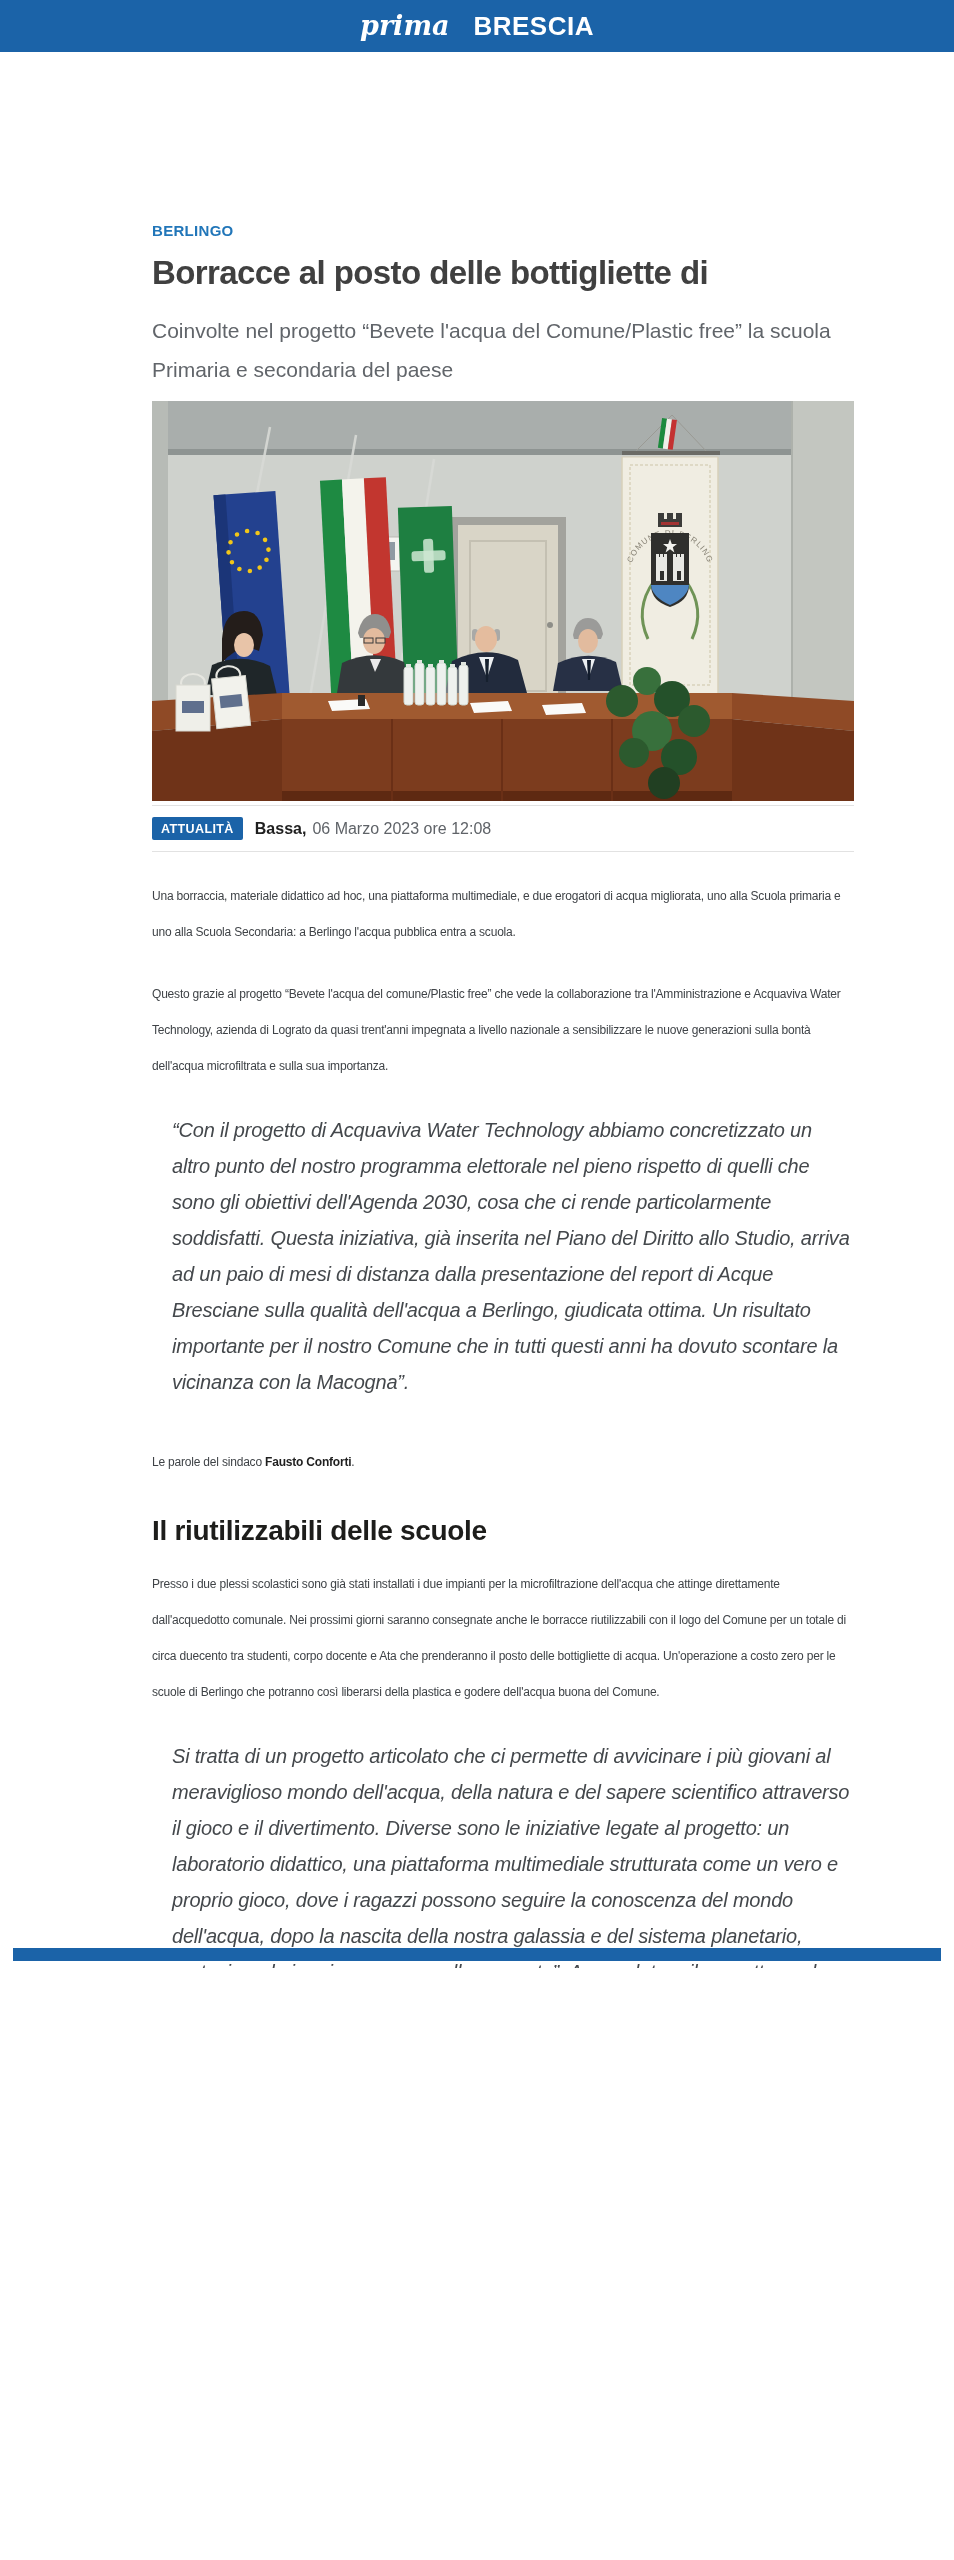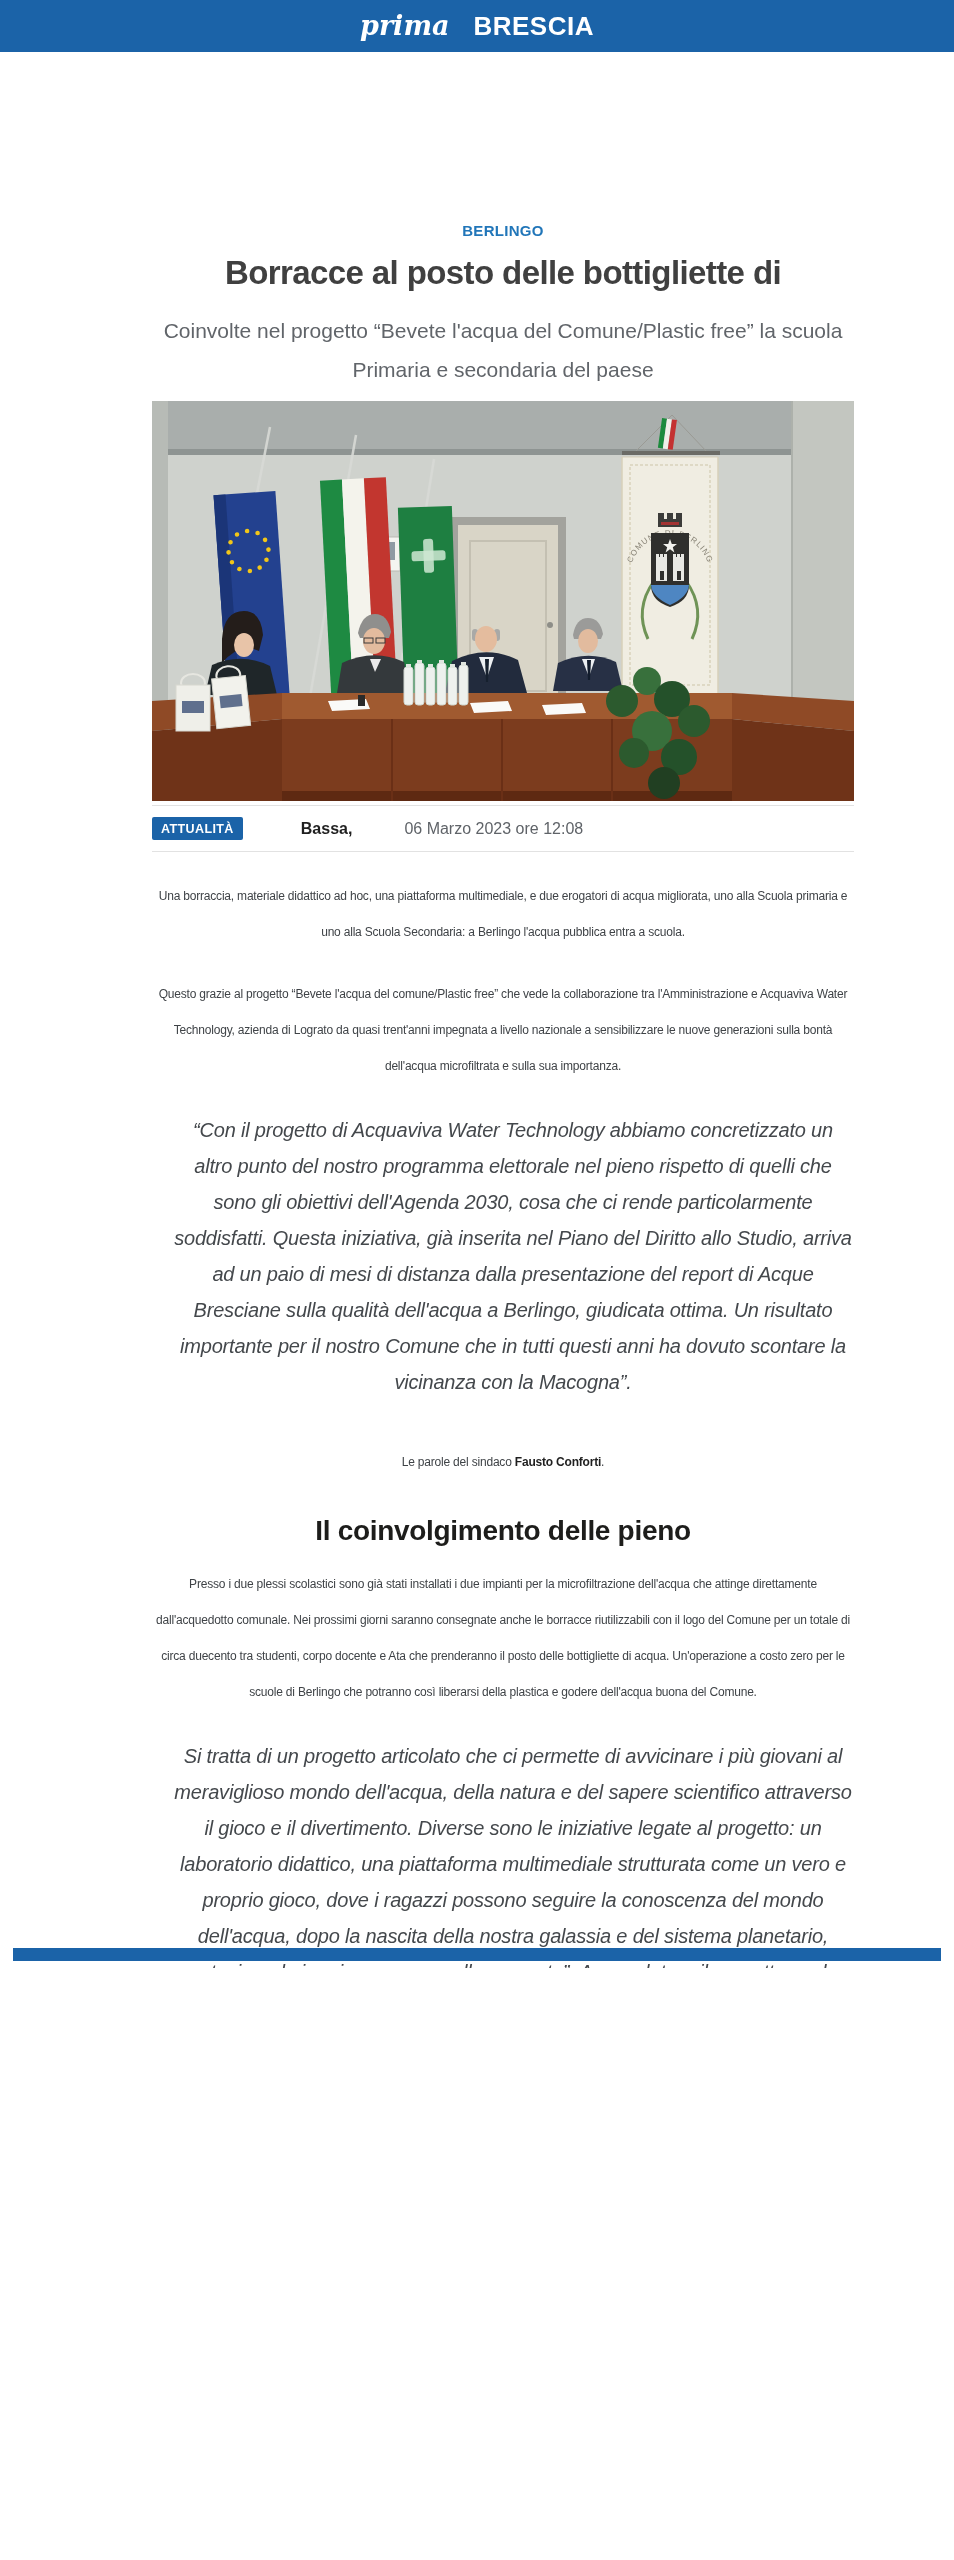--- a/index.html
+++ b/index.html
@@ -1,34 +1,34 @@
 <!DOCTYPE html>
 <html><head>
 <meta charset="utf-8">
 <style>
   * { margin:0; padding:0; box-sizing:border-box; }
   html,body { background:#ffffff; }
   body { font-family:"Liberation Sans","DejaVu Sans",sans-serif; color:#3f4347; }
-  .page { position:relative; width:954px; height:1968px; background:#fff; overflow:hidden; margin:0 auto;text-align:center; }
+  .page { position:relative; width:954px; height:1968px; background:#fff; overflow:hidden; margin:0 auto; }
 
   
   .topbar { height:52px; background:#1b63a8; display:flex; align-items:center; justify-content:center; }
   .logo { display:flex; align-items:baseline; cursor:pointer; }
   .logo-prima { font-family:"DejaVu Serif",serif; font-style:italic; font-weight:bold; font-size:27px; color:#fff; }
   .logo-city  { font-weight:bold; font-size:26px; color:#fff; letter-spacing:.5px; margin-left:24px; }
 
   
   .content { width:702px; margin-left:152px; margin-top:170px; }
   .category { display:inline-block; color:#2176b9; font-size:15px; font-weight:bold; letter-spacing:.3px; text-decoration:none; cursor:pointer; }
   h1 { margin-top:10px; font-size:33px; line-height:45px; letter-spacing:-.6px; color:#404040; font-weight:bold; }
   .subtitle { margin-top:16px; font-size:21px; line-height:39px; color:#61656a; }
 
   .photo { margin-top:12px; width:702px; height:400px; overflow:hidden; background:#cfd2cd; }
 
-  .meta { border-top:1px solid #e2e2e2; border-bottom:1px solid #e2e2e2; margin-top:4px; padding:11px 0; display:flex; align-items:center; font-size:16px;gap:46px; }
+  .meta { border-top:1px solid #e2e2e2; border-bottom:1px solid #e2e2e2; margin-top:4px; padding:11px 0; display:flex; align-items:center; font-size:16px; }
   .badge { background:#1b63a8; color:#fff; font-size:12.5px; font-weight:bold; letter-spacing:.4px; padding:5px 9px 4px; border-radius:2px; margin-right:12px; cursor:pointer; }
   .meta-loc { font-weight:bold; color:#1f1f1f; }
   .meta-date { color:#5f6368; margin-left:6px; }
 
   .body { margin-top:26px; font-size:12px; line-height:36px; letter-spacing:-.2px; color:#3f4347; }
   h2 { margin-top:34px; font-size:28px; line-height:34px; color:#1d1d1b; font-weight:bold; letter-spacing:-.3px; }
   h2 + .body { margin-top:18px; }
   blockquote { margin-top:28px; padding-left:20px; font-style:italic; font-size:20px; line-height:36px; letter-spacing:-.2px; color:#44484c; }
   .attr { margin-top:44px; }
   .attr strong { color:#1f1f1f; }
@@ -256,21 +256,21 @@
 
     <p class="body">Una borraccia, materiale didattico ad hoc, una piattaforma multimediale, e due erogatori di acqua migliorata, uno alla Scuola primaria e uno alla Scuola Secondaria: a Berlingo l'acqua pubblica entra a scuola.</p>
 
 
     <p class="body">Questo grazie al progetto “Bevete l'acqua del comune/Plastic free” che vede la collaborazione tra l'Amministrazione e Acquaviva Water Technology, azienda di Lograto da quasi trent'anni impegnata a livello nazionale a sensibilizzare le nuove generazioni sulla bontà dell'acqua microfiltrata e sulla sua importanza.</p>
 
     <blockquote>“Con il progetto di Acquaviva Water Technology abbiamo concretizzato un altro punto del nostro programma elettorale nel pieno rispetto di quelli che sono gli obiettivi dell'Agenda 2030, cosa che ci rende particolarmente soddisfatti. Questa iniziativa, già inserita nel Piano del Diritto allo Studio, arriva ad un paio di mesi di distanza dalla presentazione del report di Acque Bresciane sulla qualità dell'acqua a Berlingo, giudicata ottima. Un risultato importante per il nostro Comune che in tutti questi anni ha dovuto scontare la vicinanza con la Macogna”.</blockquote>
 
     <p class="body attr"><span>Le parole del sindaco </span><strong>Fausto Conforti</strong><span>.</span></p>
 
-    <h2>Il coinvolgimento delle pieno</h2>
+    <h2>Il riutilizzabili delle scuole</h2>
 
     <p class="body">Presso i due plessi scolastici sono già stati installati i due impianti per la microfiltrazione dell'acqua che attinge direttamente dall'acquedotto comunale. Nei prossimi giorni saranno consegnate anche le borracce riutilizzabili con il logo del Comune per un totale di circa duecento tra studenti, corpo docente e Ata che prenderanno il posto delle bottigliette di acqua. Un'operazione a costo zero per le scuole di Berlingo che potranno così liberarsi della plastica e godere dell'acqua buona del Comune.</p>
 
     <blockquote>Si tratta di un progetto articolato che ci permette di avvicinare i più giovani al meraviglioso mondo dell'acqua, della natura e del sapere scientifico attraverso il gioco e il divertimento. Diverse sono le iniziative legate al progetto: un laboratorio didattico, una piattaforma multimediale strutturata come un vero e proprio gioco, dove i ragazzi possono seguire la conoscenza del mondo dell'acqua, dopo la nascita della nostra galassia e del sistema planetario, partecipando in prima persona alle scoperte”. A completare il progetto anche un concorso di disegno che coinvolgerà tutti i partecipanti e che consegnerà al primo classificato un soggiorno di tre persone da scegliere tra una delle strutture ricettive appartenenti ad uno dei Tour Operator più importanti d'Italia.</blockquote>
 
     <p class="body attr"><span>ha spiegato, invece, </span><strong>Fabio Porta</strong><span>, amministratore delegato di Acquaviva Water Technology.</span></p>
 
   </main>
 
   <div class="footer-bar"></div>

